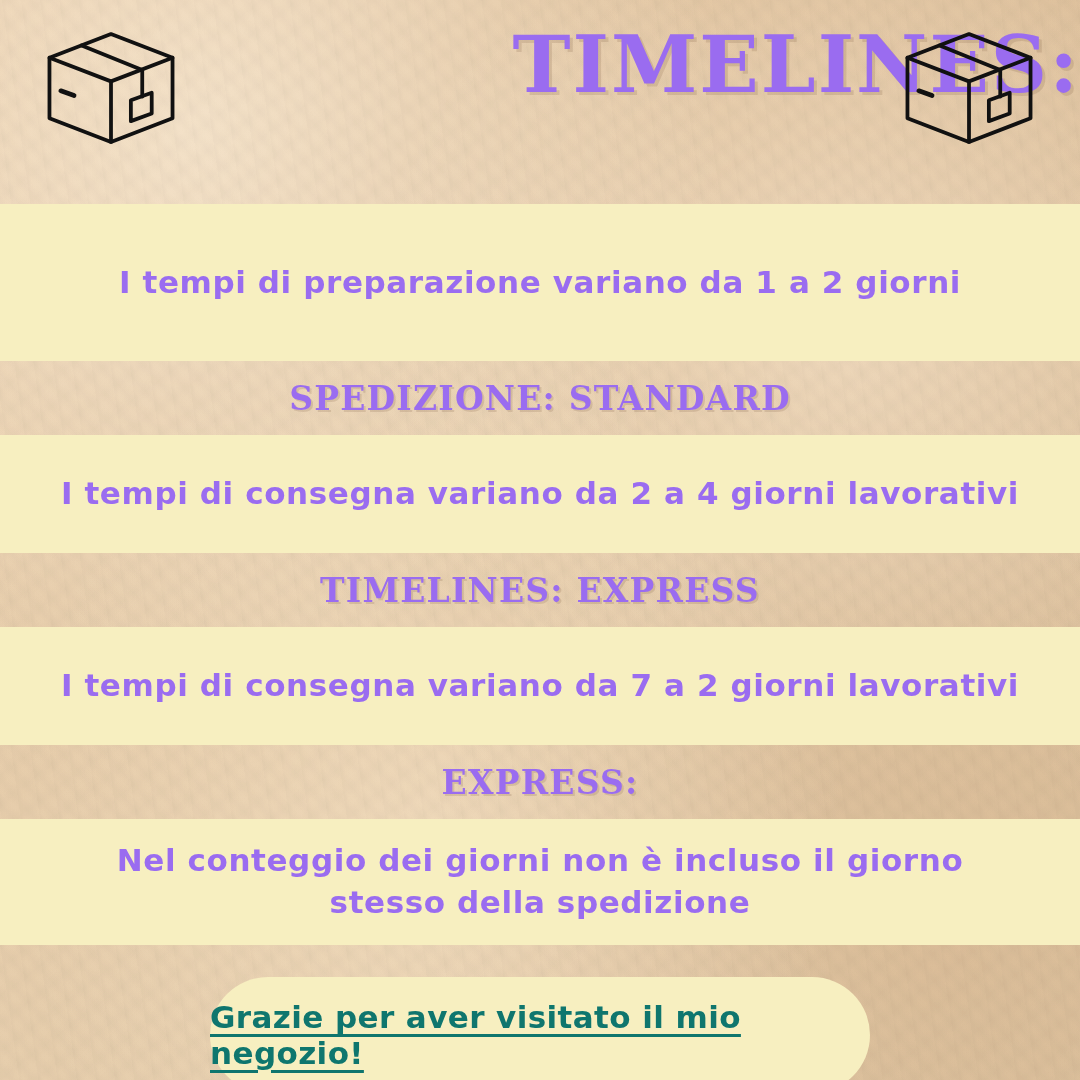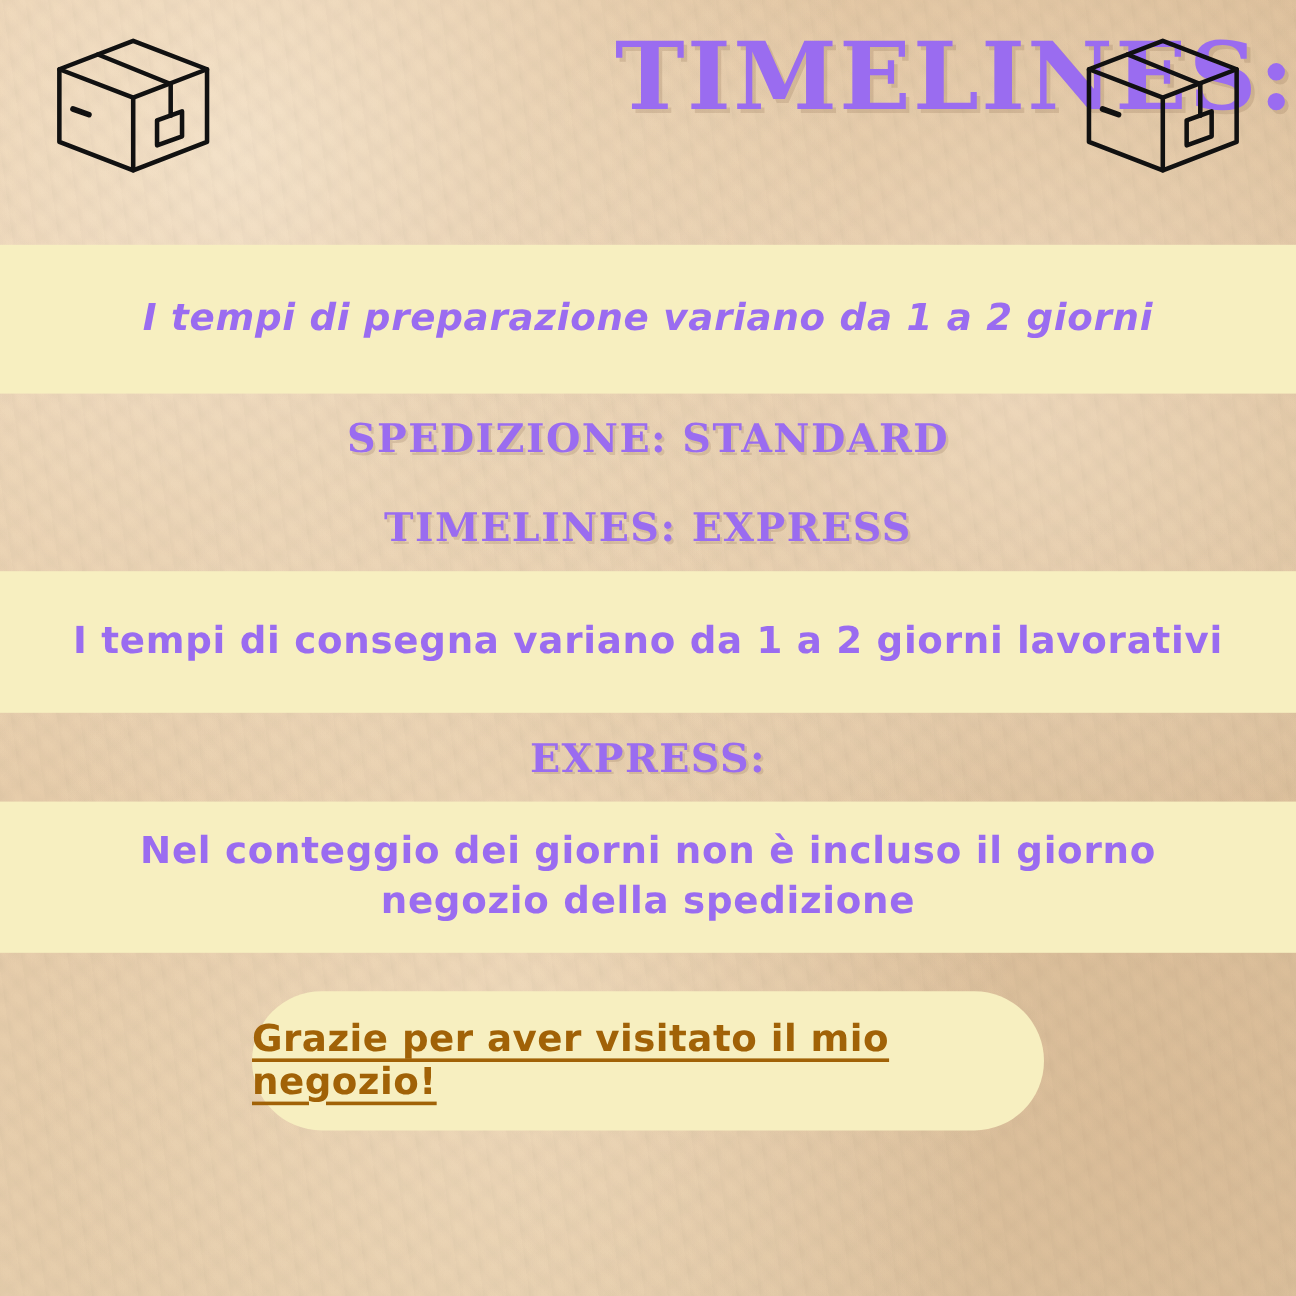--- a/index.html
+++ b/index.html
@@ -113,21 +113,21 @@
   .section-head {
     font-family: "DejaVu Serif", serif;
     font-weight: bold;
     font-size: 33px;
     letter-spacing: 1.2px;
     color: #9a6cf0;
     margin: 0;
     text-shadow: 2px 2px 0 rgba(120,88,60,0.18);
   }
 
-  .h-prep    { height: 124px; font-style: italic; }
+  .h-prep    { height: 157px; }
   .h-head    { height: 74px;  }
   .h-line    { height: 118px; }
   .h-notice  { height: 126px; }
 
   
   .footer {
     height: 180px;
     display: flex;
     align-items: center;
     justify-content: center;
@@ -138,21 +138,21 @@
     background: #f7efc0;
     border-radius: 58px;
     display: flex;
     align-items: center;
     justify-content: center;
   }
   .pill-text {
     font-family: "DejaVu Sans", sans-serif;
     font-weight: bold;
     font-size: 31px;
-    color: #a16207;
+    color: #0f766e;
     text-decoration: underline;
     text-underline-offset: 6px;
     letter-spacing: 0.4px;
   }
 </style>
 </head>
 <body>
 
 <div id="poster">
   <div id="texture"></div>
@@ -188,33 +188,36 @@
       <h1 class="title">TIMELINES:</h1>
     </div>
 
     <div class="band cream h-prep">
       <p class="body-text">I tempi di preparazione variano da 1 a 2 giorni</p>
     </div>
 
     <div class="band kraft h-head">
       <p class="section-head">SPEDIZIONE: STANDARD</p>
     </div>
+    <div class="band cream h-line">
+      <p class="body-text">I tempi di consegna variano da 2 a 4 giorni lavorativi</p>
+    </div>
 
     <div class="band kraft h-head">
       <p class="section-head">TIMELINES: EXPRESS</p>
     </div>
     <div class="band cream h-line">
-      <p class="body-text">I tempi di consegna variano da 1 a 2 giorni lavorativi</p>
+      <p class="body-text">I tempi di consegna variano da 7 a 2 giorni lavorativi</p>
     </div>
 
     <div class="band kraft h-head">
       <p class="section-head">EXPRESS:</p>
     </div>
     <div class="band cream h-notice">
-      <p class="body-text">Nel conteggio dei giorni non è incluso il giorno negozio della spedizione</p>
+      <p class="body-text">Nel conteggio dei giorni non è incluso il giorno stesso della spedizione</p>
     </div>
 
     <div class="footer">
       <div class="pill">
         <span class="pill-text">Grazie per aver visitato il mio negozio!</span>
       </div>
     </div>
 
   </div>
 </div>

